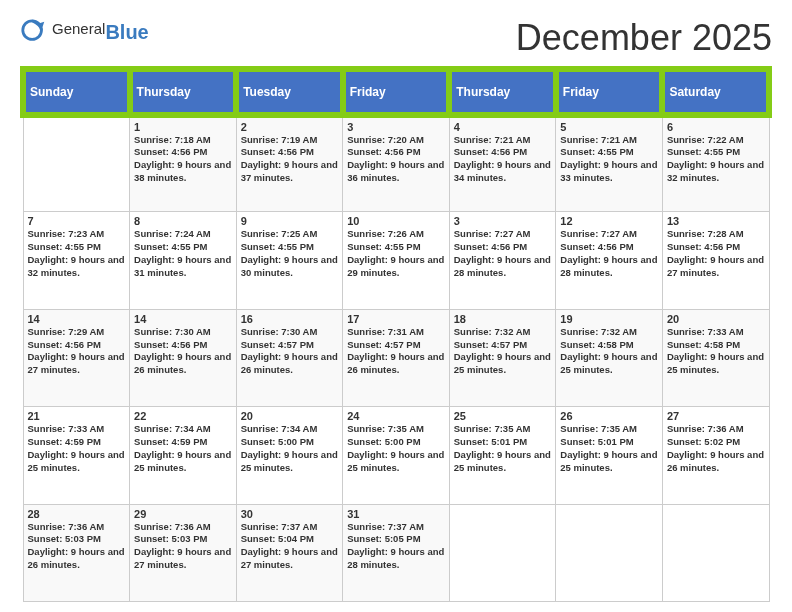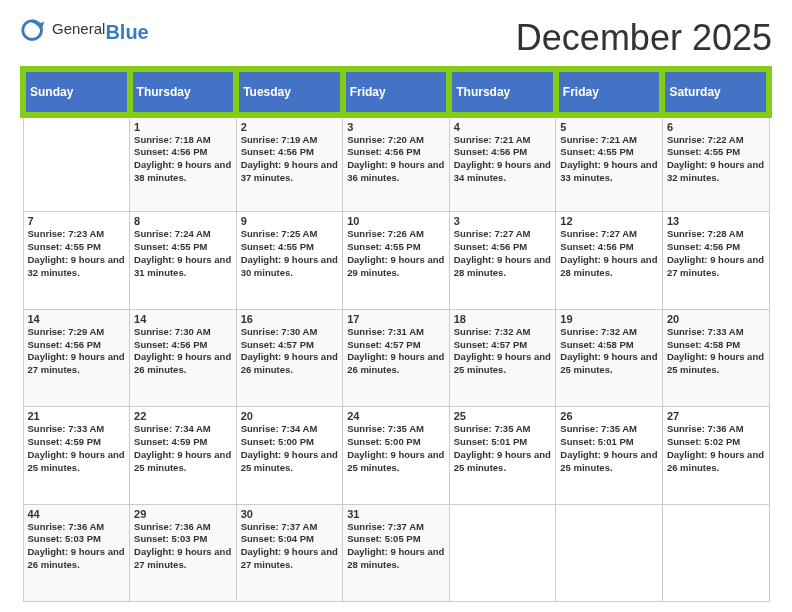--- a/index.html
+++ b/index.html
@@ -254,21 +254,21 @@
             <span class="day-num">26</span>
             <div class="day-info">Sunrise: 7:35 AM<br>Sunset: 5:01 PM<br>Daylight: 9 hours and 25 minutes.</div>
           </td>
           <td>
             <span class="day-num">27</span>
             <div class="day-info">Sunrise: 7:36 AM<br>Sunset: 5:02 PM<br>Daylight: 9 hours and 26 minutes.</div>
           </td>
         </tr>
         <tr>
           <td>
-            <span class="day-num">44</span>
+            <span class="day-num">28</span>
             <div class="day-info">Sunrise: 7:36 AM<br>Sunset: 5:03 PM<br>Daylight: 9 hours and 26 minutes.</div>
           </td>
           <td>
             <span class="day-num">29</span>
             <div class="day-info">Sunrise: 7:36 AM<br>Sunset: 5:03 PM<br>Daylight: 9 hours and 27 minutes.</div>
           </td>
           <td>
             <span class="day-num">30</span>
             <div class="day-info">Sunrise: 7:37 AM<br>Sunset: 5:04 PM<br>Daylight: 9 hours and 27 minutes.</div>
           </td>

